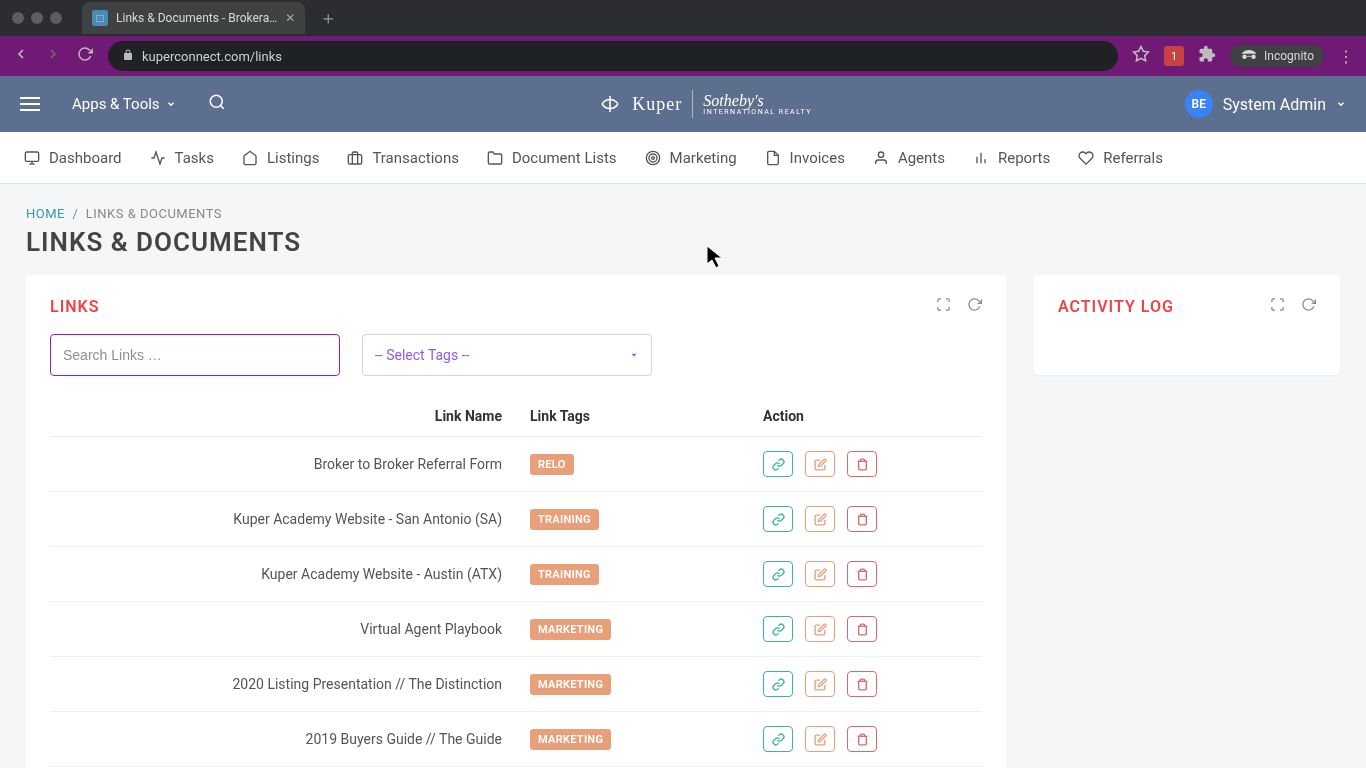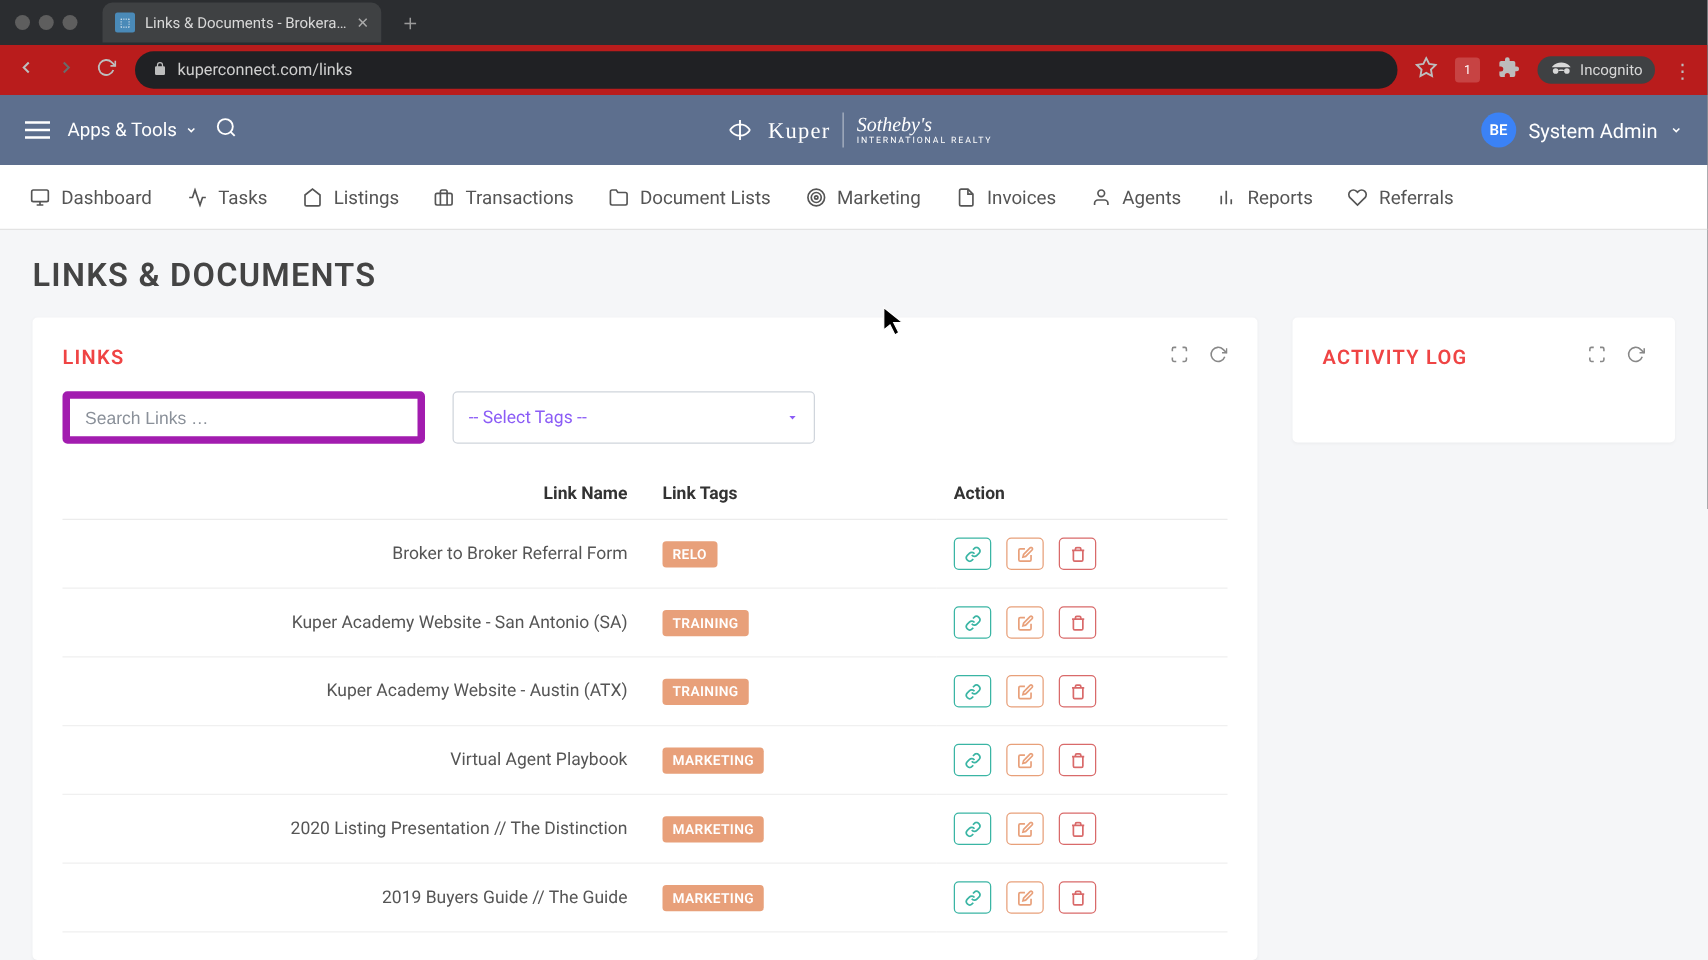--- a/index.html
+++ b/index.html
@@ -7,33 +7,33 @@
 
 
 .browser-chrome { background: #2b2d30; }
 .tab-strip { display: flex; align-items: center; height: 36px; padding: 0 12px; gap: 8px; }
 .traffic-lights { display: flex; gap: 7px; margin-right: 12px; }
 .traffic-dot { width: 12px; height: 12px; border-radius: 50%; background: #5e5e5e; }
 .browser-tab { display: flex; align-items: center; background: #3f4143; border-radius: 8px 8px 0 0; height: 32px; padding: 0 10px; gap: 8px; color: #d8d8d8; font-size: 12px; max-width: 230px; }
 .favicon { width: 16px; height: 16px; background: #4a8ab8; border-radius: 2px; display: flex; align-items: center; justify-content: center; color: #fff; font-size: 9px; }
 .tab-close { color: #aaa; cursor: pointer; }
 .new-tab { color: #9a9a9a; font-size: 18px; margin-left: 6px; cursor: pointer; }
-.url-bar { display: flex; align-items: center; height: 40px; padding: 0 12px; gap: 14px; background: #b91c1c; }
+.url-bar { display: flex; align-items: center; height: 40px; padding: 0 12px; gap: 14px; background: #701a75; }
 .nav-btn { color: #bdbdbd; width: 18px; text-align: center; cursor: pointer; }
 .nav-btn.disabled { color: #6a6a6a; }
 .url-field { flex: 1; display: flex; align-items: center; background: #202124; border-radius: 18px; height: 30px; padding: 0 14px; color: #cfcfcf; font-size: 13px; gap: 8px; }
 .lock-icon { font-size: 11px; color: #bdbdbd; }
 .url-right { display: flex; align-items: center; gap: 14px; color: #bdbdbd; }
 .ext-icon { width: 20px; height: 20px; background: #c74343; border-radius: 3px; display: flex; align-items: center; justify-content: center; font-size: 10px; color: #fff; }
 .incognito-badge { display: flex; align-items: center; gap: 6px; background: #3f4143; padding: 4px 10px; border-radius: 14px; font-size: 12px; color: #d8d8d8; cursor: pointer; }
 .kebab { color: #bdbdbd; font-size: 16px; cursor: pointer; }
 
 
 .app-header { background: #5d6f8e; height: 56px; display: flex; align-items: center; justify-content: space-between; padding: 0 20px; color: #fff; }
-.app-header-left { display: flex; align-items: center; gap: 14px; }
+.app-header-left { display: flex; align-items: center; gap: 32px; }
 .hamburger { cursor: pointer; }
 .hamburger .bar { width: 20px; height: 2px; background: #fff; margin: 4px 0; }
 .apps-tools { display: flex; align-items: center; gap: 6px; font-size: 15px; cursor: pointer; }
 .search-btn { cursor: pointer; }
 .brand { display: flex; align-items: center; gap: 10px; font-size: 18px; }
 .brand-kuper { font-family: serif; font-weight: 400; letter-spacing: 1px; }
 .brand-divider { width: 1px; height: 28px; background: rgba(255,255,255,0.5); }
 .brand-sothebys { display: flex; flex-direction: column; line-height: 1; }
 .brand-sothebys-top { font-family: serif; font-style: italic; font-size: 16px; }
 .brand-sothebys-bot { font-size: 7px; letter-spacing: 1.5px; }
@@ -54,21 +54,21 @@
 .content-row { display: flex; gap: 28px; }
 .card { background: #fff; border-radius: 4px; box-shadow: 0 1px 3px rgba(0,0,0,0.04); padding: 22px 24px; }
 .card.links { flex: 1; min-width: 0; }
 .card.activity { width: 306px; height: 100px; flex-shrink: 0; }
 .card-head { display: flex; justify-content: space-between; align-items: center; margin-bottom: 18px; }
 .card-title { font-size: 16px; font-weight: 600; color: #ef4444; letter-spacing: 1px; }
 .card-actions { display: flex; gap: 16px; color: #888; }
 .card-actions span { cursor: pointer; }
 
 .filter-row { display: flex; gap: 22px; margin-bottom: 20px; }
-.search-input { width: 290px; height: 42px; border: 6px solid #a21caf; border-radius: 4px; padding: 0 12px; font-size: 14px; color: #ef4444; }
+.search-input { width: 290px; height: 42px; border: 1px solid #a21caf; border-radius: 4px; padding: 0 12px; font-size: 14px; color: #ef4444; }
 .search-input::placeholder { color: #8a9099; }
 .tag-select { width: 290px; height: 42px; border: 1px solid #d0d5dc; border-radius: 4px; padding: 0 12px; font-size: 14px; color: #8b5cf6; display: flex; align-items: center; justify-content: space-between; cursor: pointer; text-align: center; }
 
 .table { width: 100%; border-collapse: collapse; }
 .table th { text-align: left; font-size: 14px; font-weight: 700; color: #333; padding: 12px 14px; border-bottom: 1px solid #ececec; }
 .table td { padding: 14px 14px; border-bottom: 1px solid #f0f0f0; font-size: 14px; color: #555; vertical-align: middle; }
 .table th:first-child, .table td:first-child { padding-left: 28px; text-align: right; }
 
 .tag-pill { display: inline-block; background: #e8a07a; color: #fff; font-size: 11px; font-weight: 600; padding: 4px 8px; border-radius: 3px; letter-spacing: 0.3px; }
 
@@ -256,20 +256,25 @@
   </div>
   <div class="nav-item">
     <svg viewBox="0 0 24 24" fill="none" stroke="currentColor" stroke-width="2">
         <path d="M20.84 4.61a5.5 5.5 0 0 0-7.78 0L12 5.67l-1.06-1.06a5.5 5.5 0 0 0-7.78 7.78l1.06 1.06L12 21.23l7.78-7.78 1.06-1.06a5.5 5.5 0 0 0 0-7.78z"></path>
       </svg>
     <span>Referrals</span>
   </div>
 </div>
 
 <div class="page">
+  <div class="breadcrumb">
+    <a href="#">HOME</a>
+    <span> &nbsp;/&nbsp; </span>
+    <span>LINKS &amp; DOCUMENTS</span>
+  </div>
   <h1 class="page-title">LINKS &amp; DOCUMENTS</h1>
 
   <div class="content-row">
     <div class="card links">
       <div class="card-head">
         <div class="card-title">LINKS</div>
         <div class="card-actions">
           <span>
             <svg width="15" height="15" viewBox="0 0 24 24" fill="none" stroke="currentColor" stroke-width="2">
                 <path d="M8 3H5a2 2 0 0 0-2 2v3m18 0V5a2 2 0 0 0-2-2h-3m0 18h3a2 2 0 0 0 2-2v-3M3 16v3a2 2 0 0 0 2 2h3"></path>

